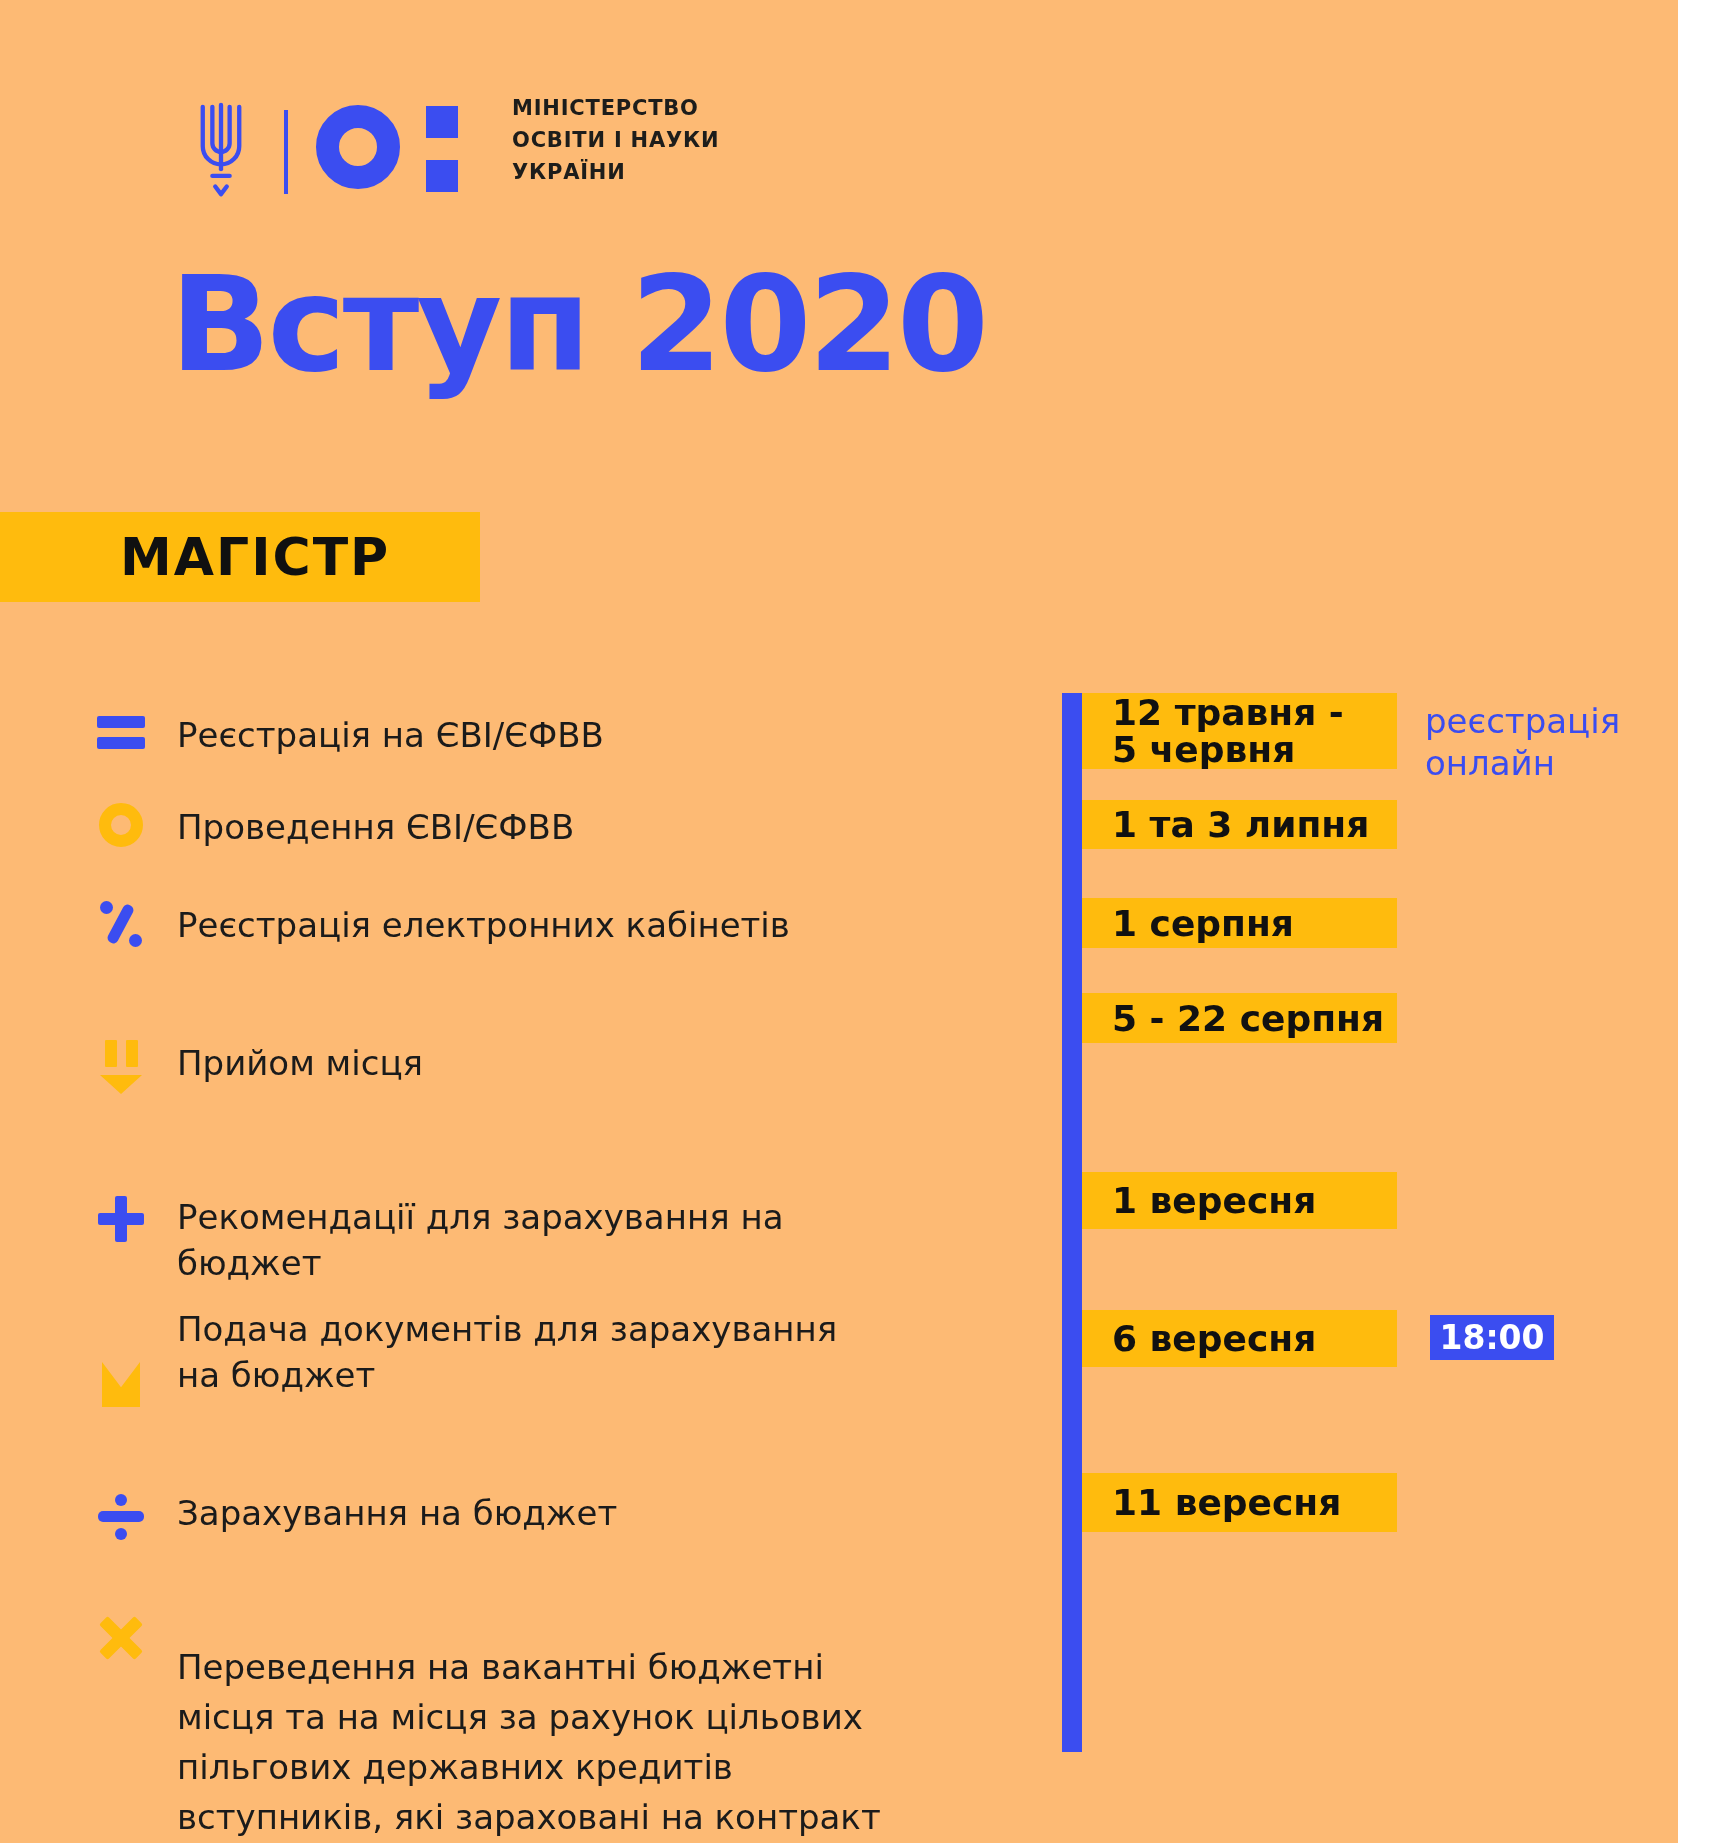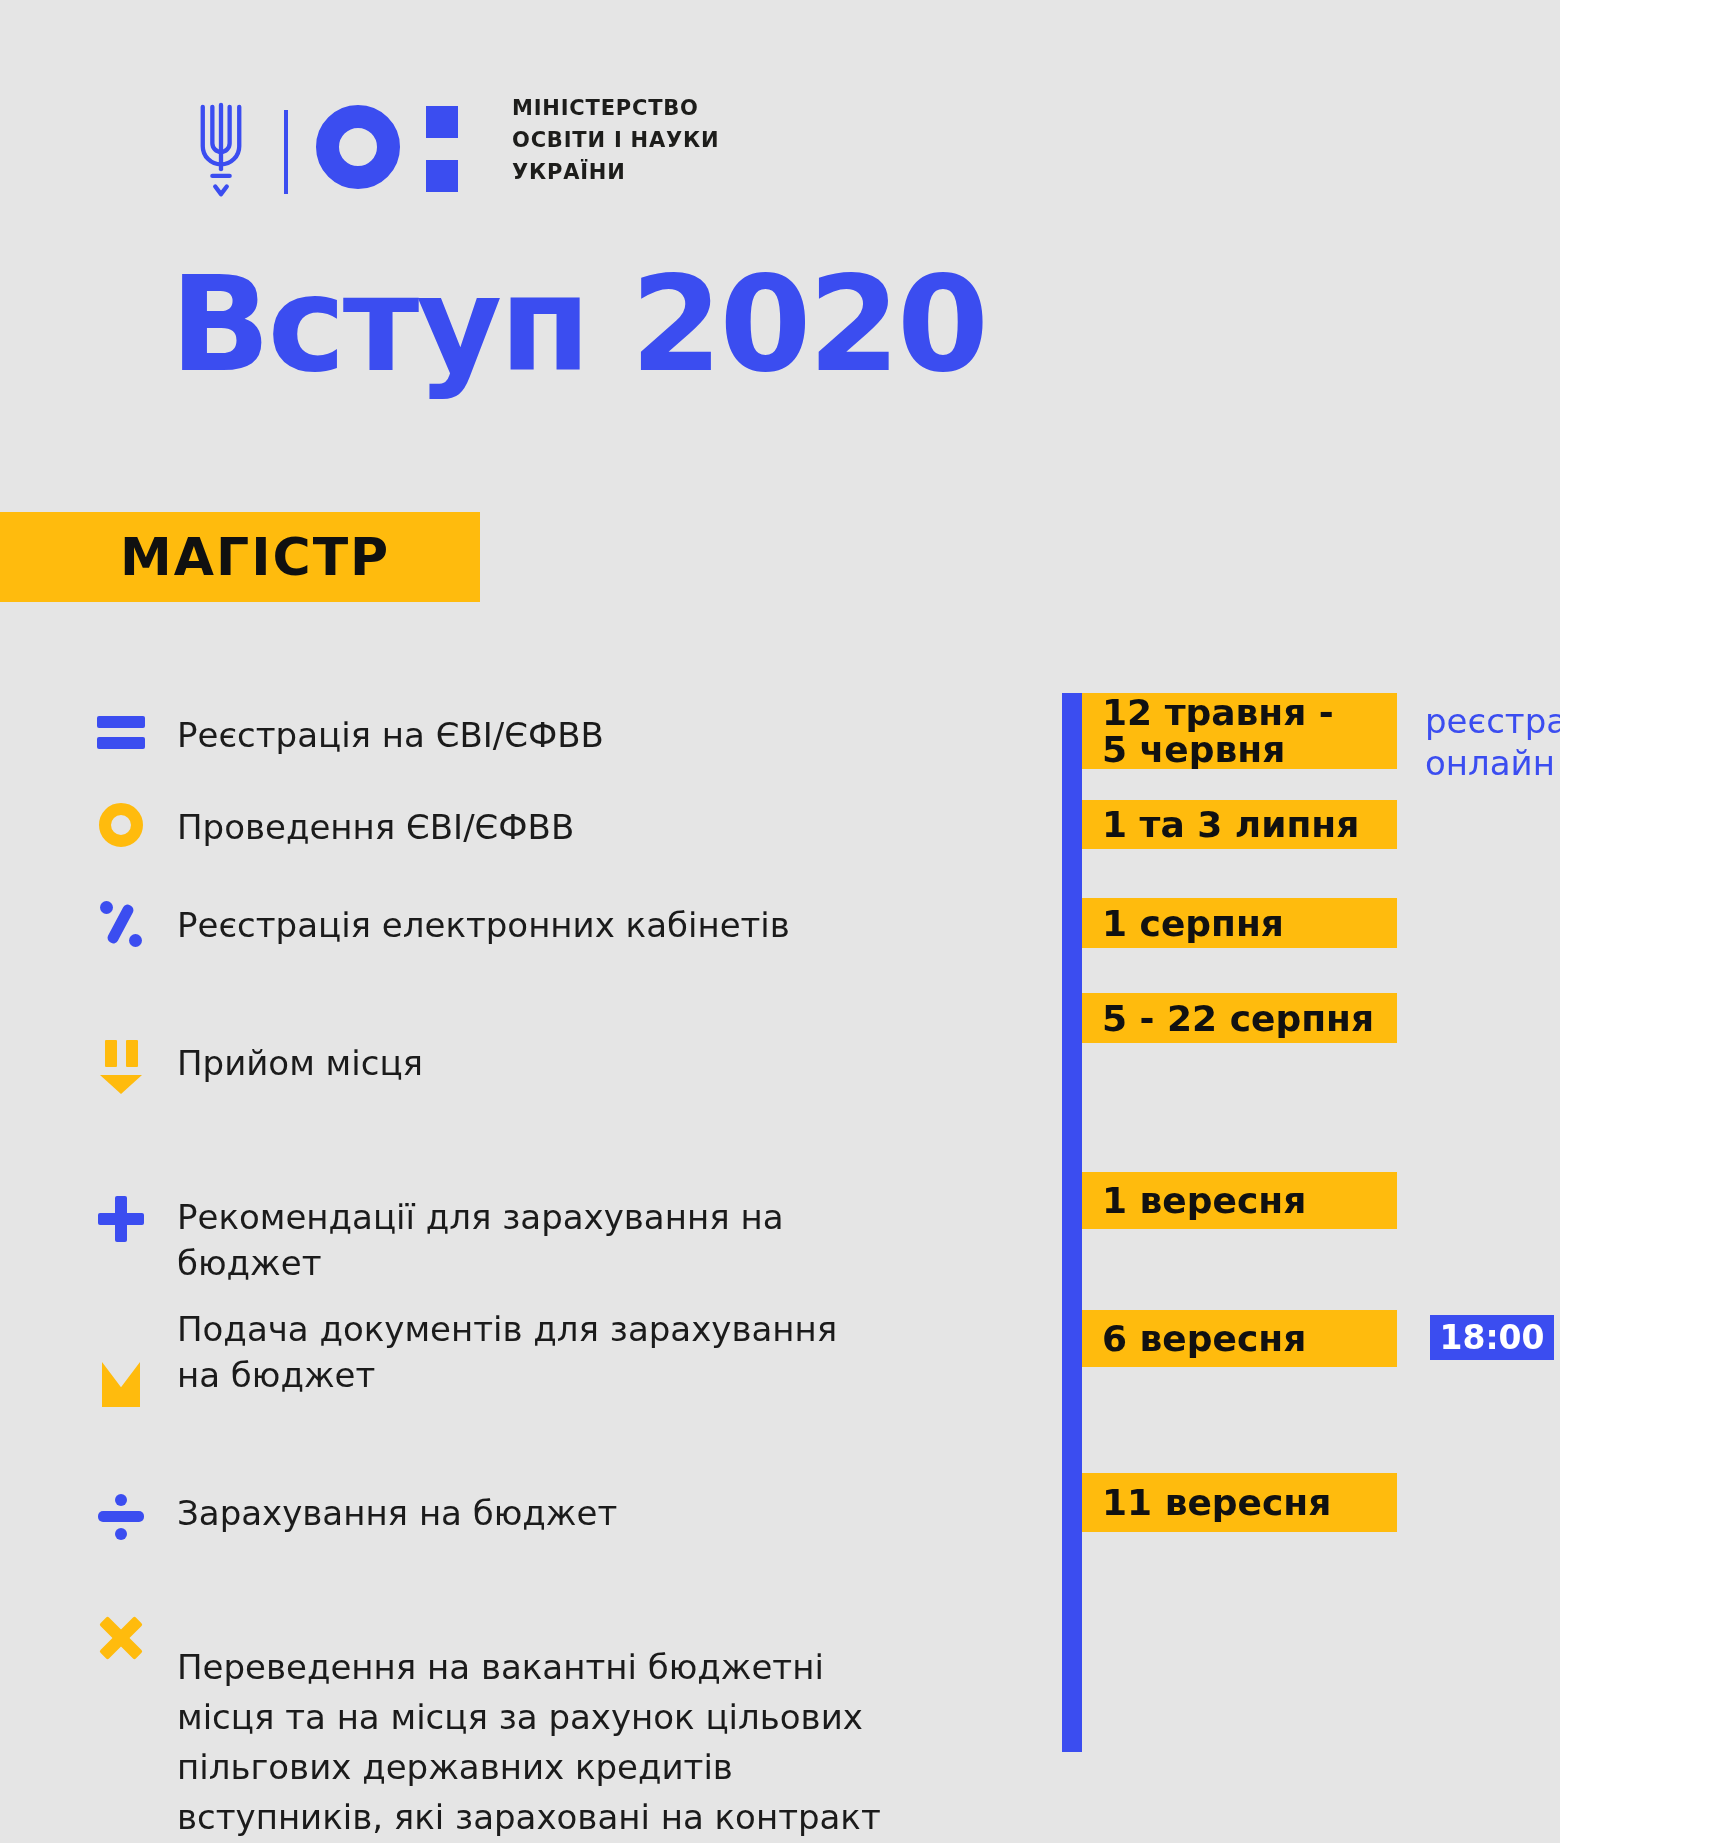--- a/index.html
+++ b/index.html
@@ -1,17 +1,17 @@
 <!DOCTYPE html>
 <html lang="uk"><head>
 <meta charset="utf-8">
 <style>
   html,body{margin:0;padding:0;background:#ffffff;}
   body{font-family:"DejaVu Sans","Liberation Sans",sans-serif;}
-  .canvas{position:relative;width:1560px;height:1843px;background:#e5e5e5;overflow:hidden;}
+  .canvas{position:relative;width:1678px;height:1843px;background:#fdba74;overflow:hidden;}
 
   
   .trident{position:absolute;left:192px;top:102px;}
   .logo-divider{position:absolute;left:284px;top:110px;width:4px;height:84px;background:#3B4DF0;}
   .mon-logo{position:absolute;left:316px;top:104px;width:144px;height:90px;}
   .mon-ring{position:absolute;left:0;top:1px;width:38px;height:38px;border:23px solid #3B4DF0;border-radius:50%;}
   .mon-sq{position:absolute;left:110px;width:32px;height:32px;background:#3B4DF0;}
   .mon-sq.s1{top:2px;}
   .mon-sq.s2{top:56px;}
   .ministry{position:absolute;left:512px;top:92px;font-size:21px;font-weight:700;line-height:32px;
@@ -64,21 +64,21 @@
   .divi .d2{bottom:-2px;}
   
   .cross{position:relative;display:block;width:44px;height:44px;}
   .cross i{position:absolute;left:-3px;top:16px;width:50px;height:12px;background:#FFBB0D;border-radius:2px;}
   .cross .r1{transform:rotate(45deg);}
   .cross .r2{transform:rotate(-45deg);}
 
   
   .tl-bar{position:absolute;left:1062px;top:693px;width:20px;height:1059px;background:#3B4DF0;}
   .date-badge{position:absolute;left:1082px;width:315px;background:#FFBB0D;display:flex;align-items:center;
-              font-size:36px;font-weight:700;color:#111111;padding-left:20px;box-sizing:border-box;
+              font-size:36px;font-weight:700;color:#111111;padding-left:30px;box-sizing:border-box;
               white-space:pre-line;line-height:37px;}
   .online-note{position:absolute;left:1425px;top:700px;font-size:34px;font-weight:500;line-height:42px;
                color:#3B4DF0;white-space:pre-line;}
   .time-chip{position:absolute;left:1430px;top:1315px;width:124px;height:45px;background:#3B4DF0;
              color:#ffffff;font-size:33px;font-weight:700;display:flex;align-items:center;justify-content:center;}
 </style>
 </head>
 <body>
 
 <div class="canvas">

